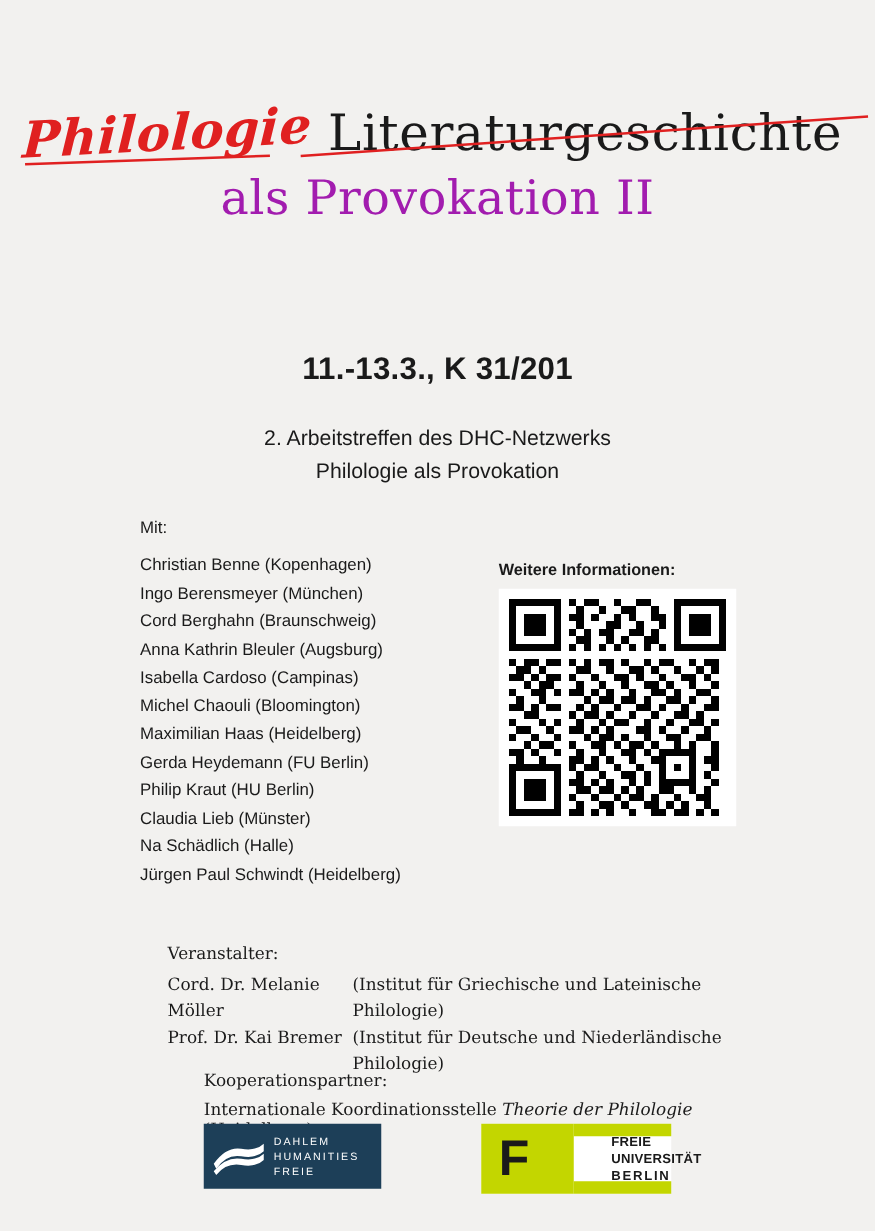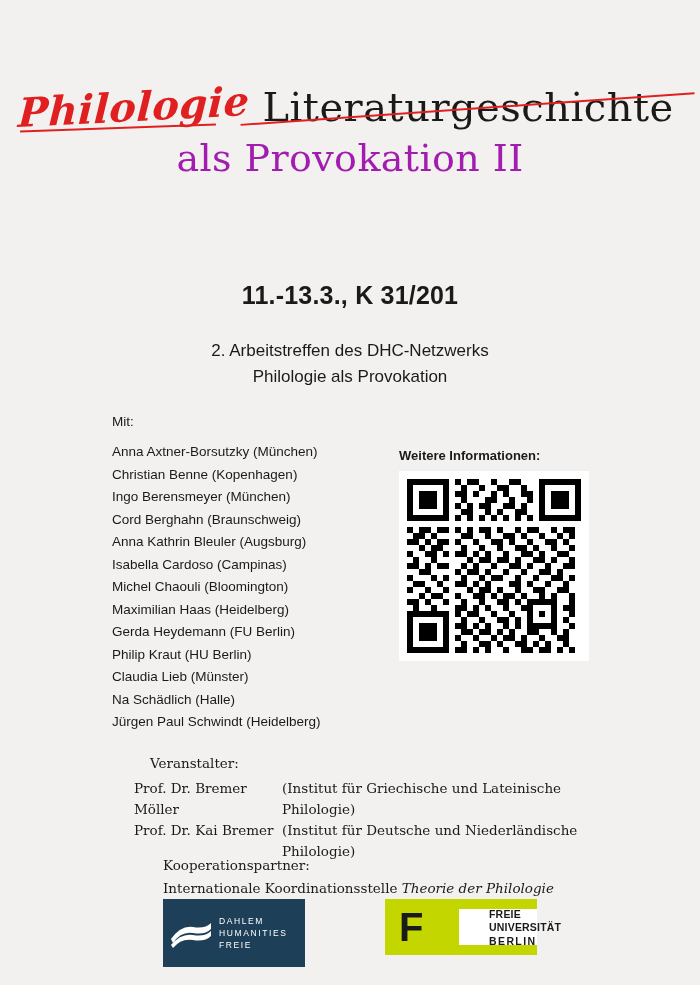--- a/index.html
+++ b/index.html
@@ -160,21 +160,20 @@
   .organisers {
     position: absolute;
     top: 755px;
     left: 134px;
     width: 470px;
   }
   .organisers .head {
     font-family: "DejaVu Serif", serif;
     font-size: 13.5px;
     margin-bottom: 7px;
-    margin-left: 16px;
   }
   .org-row {
     display: flex;
     font-family: "DejaVu Serif", serif;
     font-size: 13.5px;
     line-height: 21px;
   }
   .org-name {
     width: 148px;
     flex: 0 0 148px;
@@ -209,21 +208,21 @@
     top: 899px;
     left: 163px;
     width: 400px;
     height: 56px;
   }
   .logo-dhc {
     position: absolute;
     left: 0;
     top: 0;
     width: 142px;
-    height: 68px;
+    height: 52px;
     background: #1d3f58;
     display: flex;
     align-items: center;
   }
   .logo-dhc .mark {
     width: 56px;
     height: 56px;
     position: relative;
     flex: 0 0 56px;
   }
@@ -313,21 +312,20 @@
   <div class="date-line">11.-13.3., K 31/201</div>
 
   <div class="event-block">
     <div>2. Arbeitstreffen des DHC-Netzwerks</div>
     <div>Philologie als Provokation</div>
   </div>
 
   <div class="participants">
     <div class="mit">Mit:</div>
     <ul>
-      <li>Anna Axtner-Borsutzky (München)</li>
       <li>Christian Benne (Kopenhagen)</li>
       <li>Ingo Berensmeyer (München)</li>
       <li>Cord Berghahn (Braunschweig)</li>
       <li>Anna Kathrin Bleuler (Augsburg)</li>
       <li>Isabella Cardoso (Campinas)</li>
       <li>Michel Chaouli (Bloomington)</li>
       <li>Maximilian Haas (Heidelberg)</li>
       <li>Gerda Heydemann (FU Berlin)</li>
       <li>Philip Kraut (HU Berlin)</li>
       <li>Claudia Lieb (Münster)</li>
@@ -601,21 +599,21 @@
           <rect x="25" y="28" width="1" height="1"></rect>
             <rect x="27" y="28" width="1" height="1"></rect>
         </g>
       </svg>
     </div>
   </div>
 
   <div class="organisers">
     <div class="head">Veranstalter:</div>
     <div class="org-row">
-      <span class="org-name">Prof. Dr. Bremer Möller</span>
+      <span class="org-name">Cord. Dr. Melanie Möller</span>
       <span class="org-inst">(Institut für Griechische und Lateinische Philologie)</span>
     </div>
     <div class="org-row">
       <span class="org-name">Prof. Dr. Kai Bremer</span>
       <span class="org-inst">(Institut für Deutsche und Niederländische Philologie)</span>
     </div>
   </div>
 
   <div class="partners">
     <div class="head">Kooperationspartner:</div>

